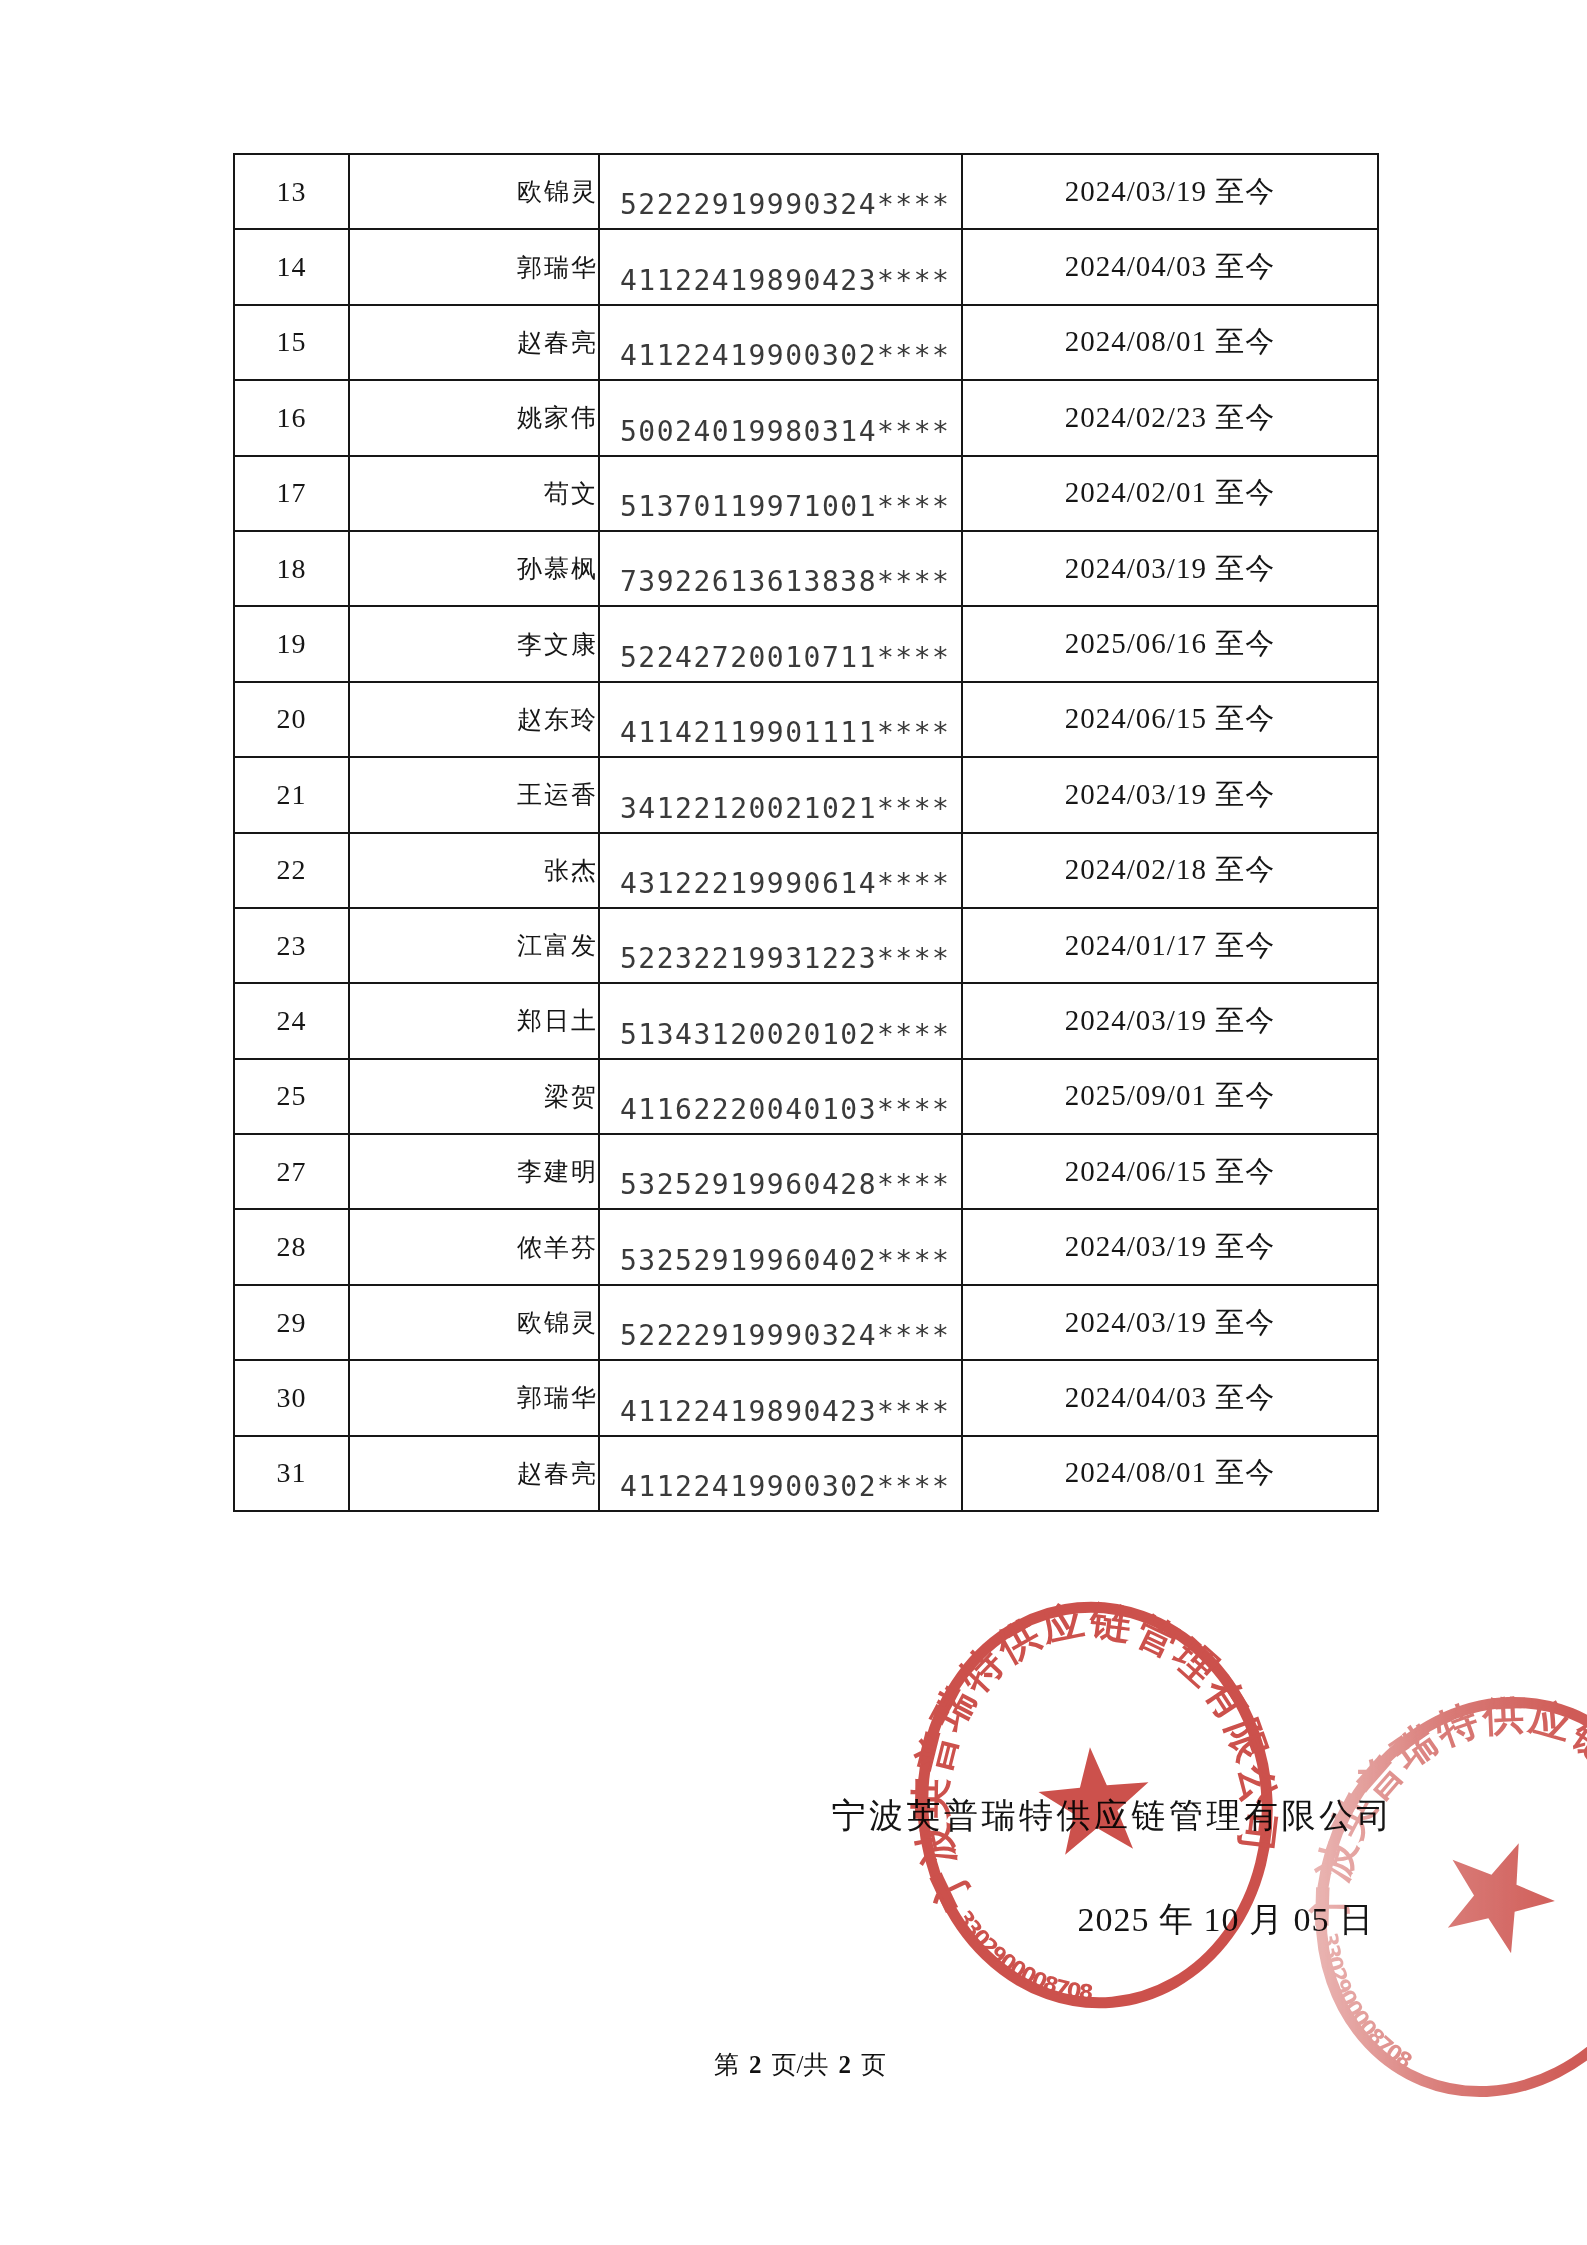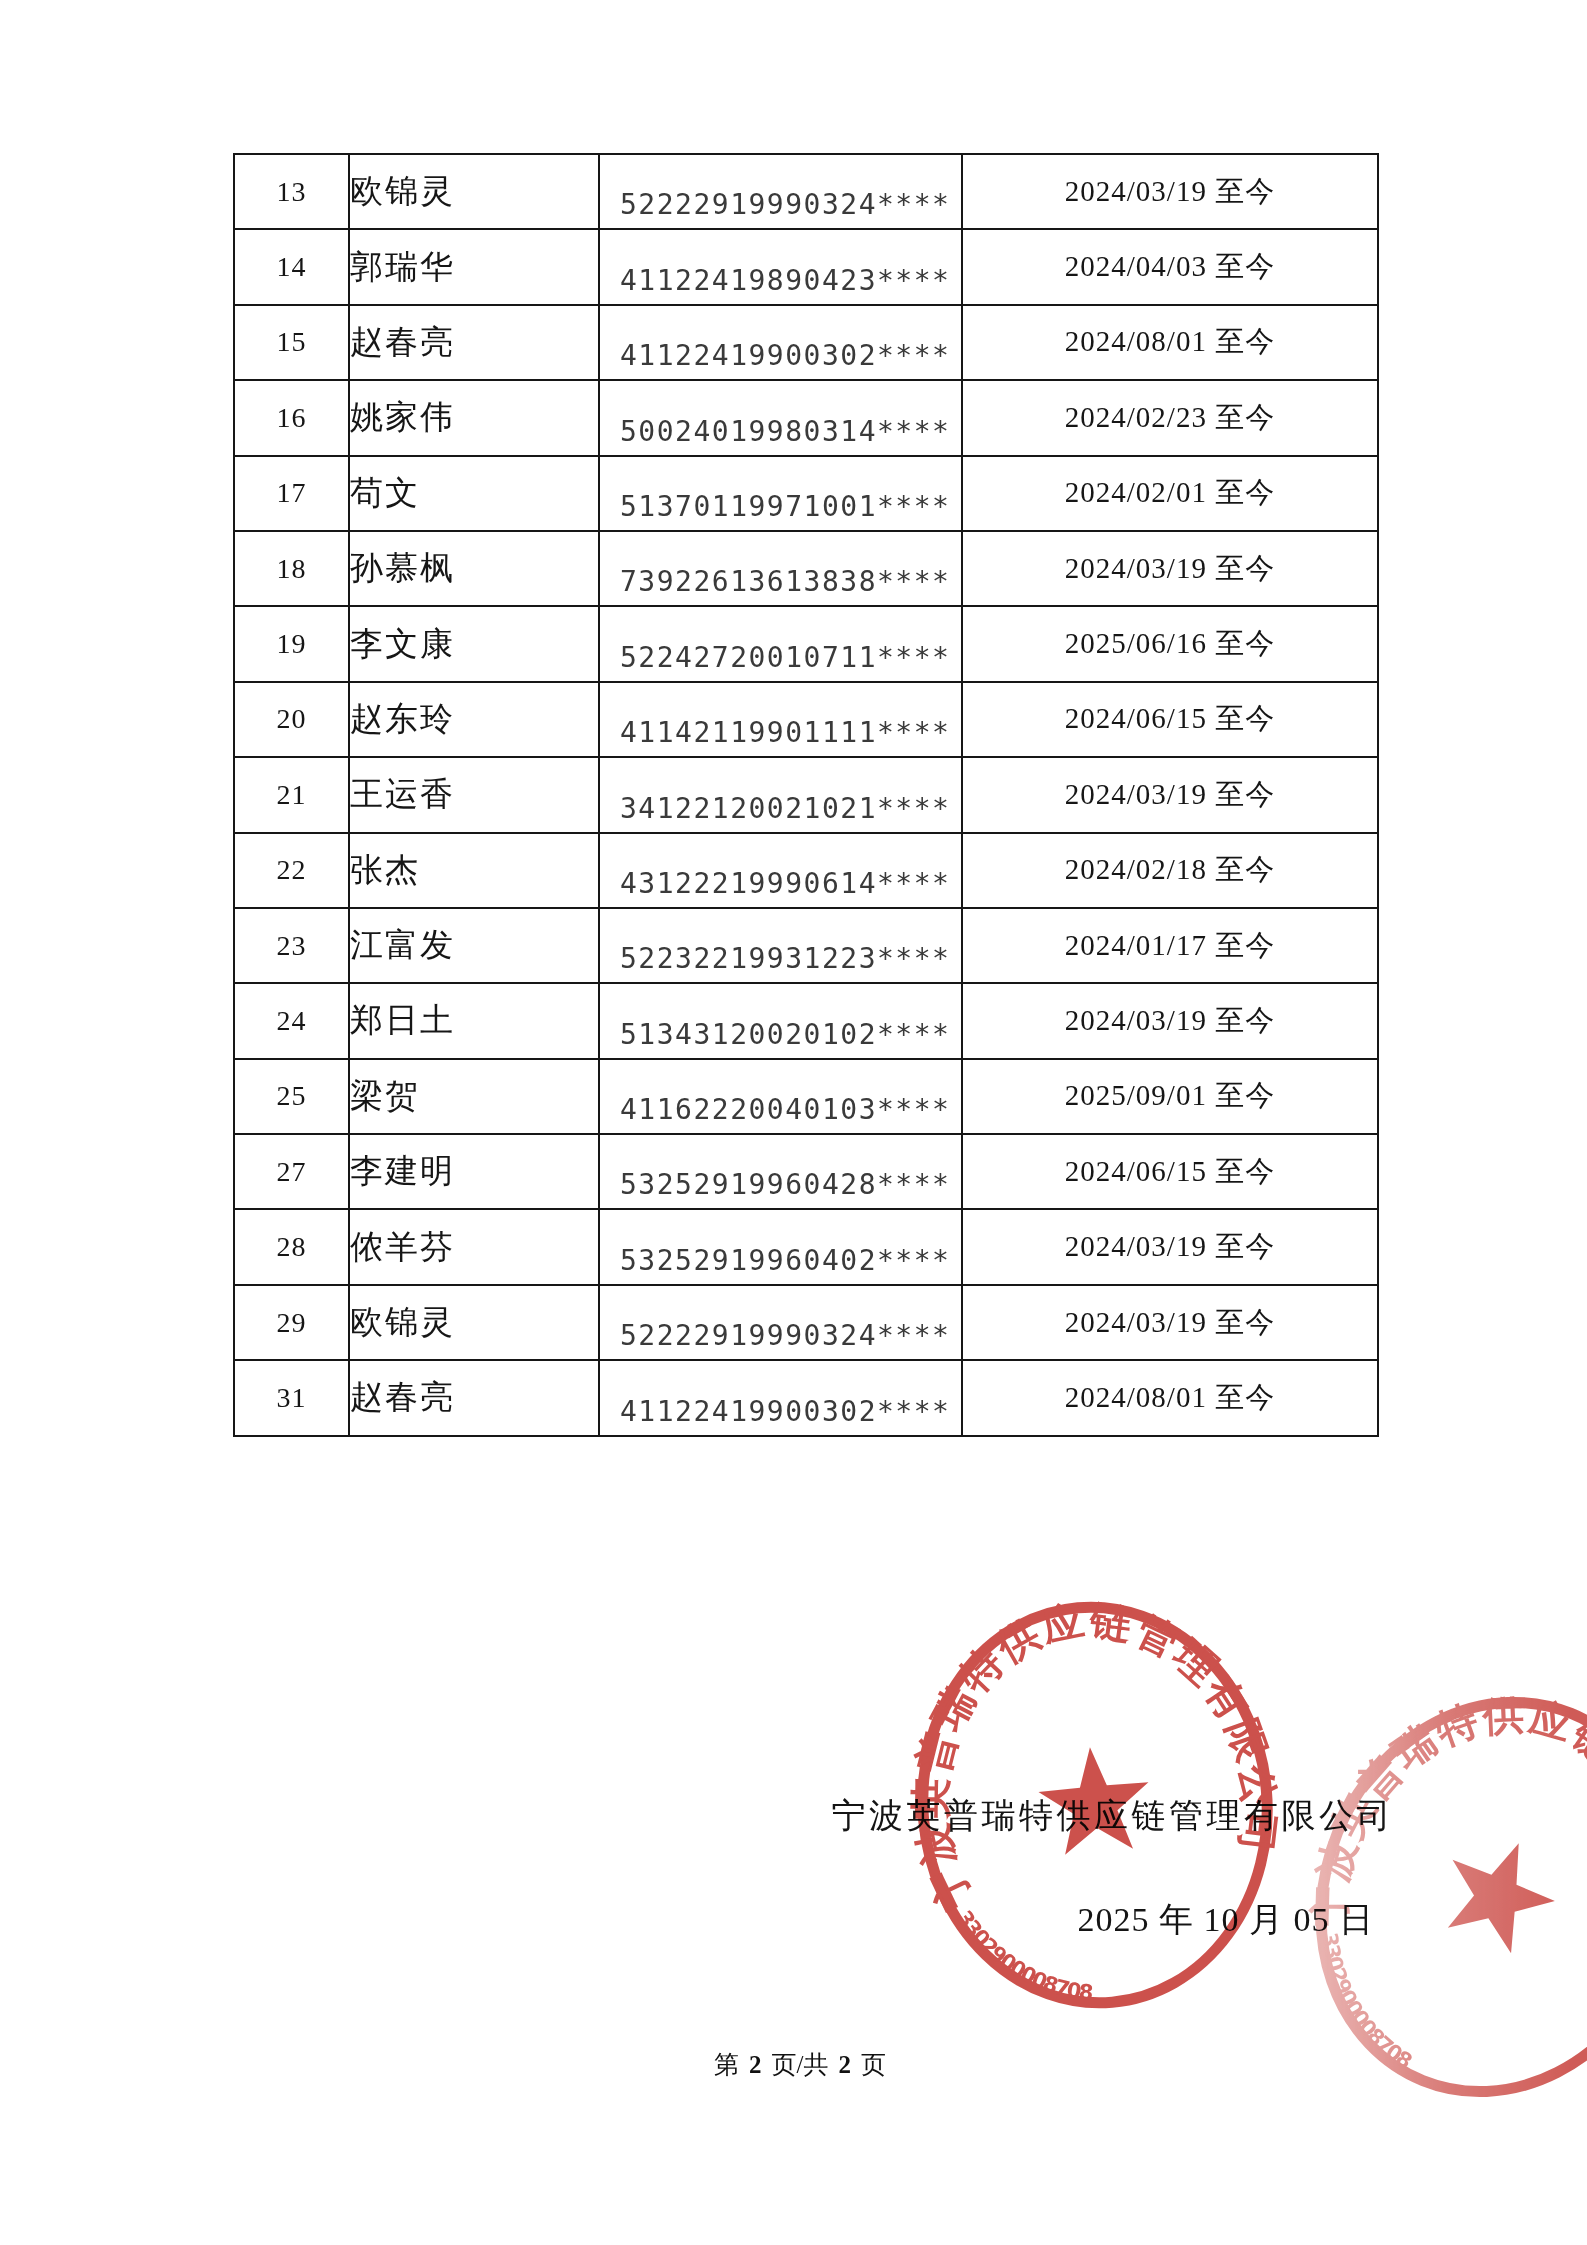--- a/index.html
+++ b/index.html
@@ -26,22 +26,22 @@
     overflow:hidden;
   }
   table.roster tr{height:75.4px;}
   td.c-num{
     width:115px;
     text-align:center;vertical-align:middle;
     font-size:28px;letter-spacing:1px;
   }
   td.c-name{
     width:250px;
-    text-align:left;vertical-align:middle;
-    font-size:33px;letter-spacing:2px;
+    text-align:right;vertical-align:middle;
+    font-size:25px;letter-spacing:2px;
   }
   td.c-id{
     width:363px;
     vertical-align:bottom;
   }
   td.c-id .idtext{
     display:block;
     padding:0 0 7px 20px;
     font-family:"DejaVu Sans Mono","Liberation Mono",monospace;
     font-size:28px;
@@ -240,20 +240,28 @@
 
     <tr>
       <td class="c-num">29</td>
       <td class="c-name">欧锦灵</td>
       <td class="c-id">
             <span class="idtext">52222919990324****</span>
           </td>
       <td class="c-period">2024/03/19 至今</td>
     </tr>
 
+    <tr>
+      <td class="c-num">30</td>
+      <td class="c-name">郭瑞华</td>
+      <td class="c-id">
+            <span class="idtext">41122419890423****</span>
+          </td>
+      <td class="c-period">2024/04/03 至今</td>
+    </tr>
 
     <tr>
       <td class="c-num">31</td>
       <td class="c-name">赵春亮</td>
       <td class="c-id">
             <span class="idtext">41122419900302****</span>
           </td>
       <td class="c-period">2024/08/01 至今</td>
     </tr>
 

